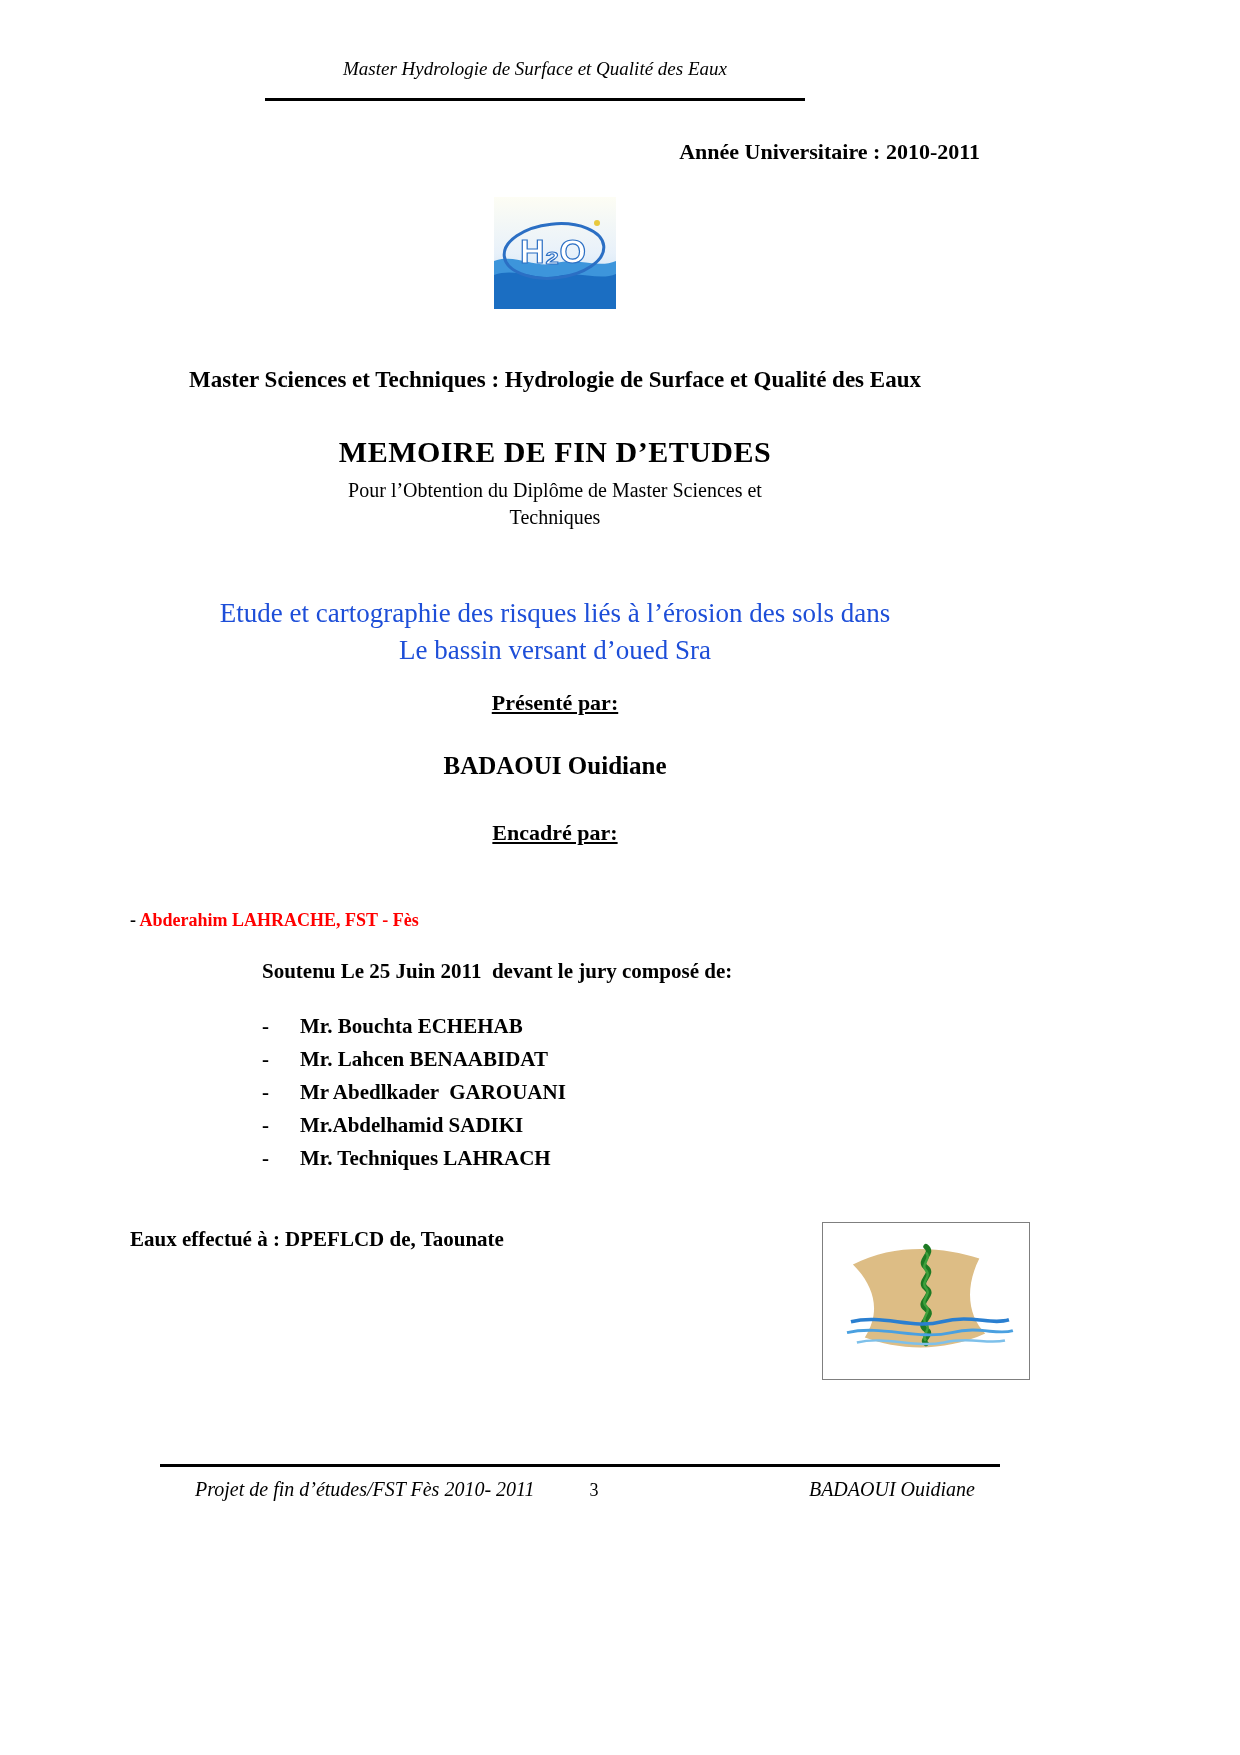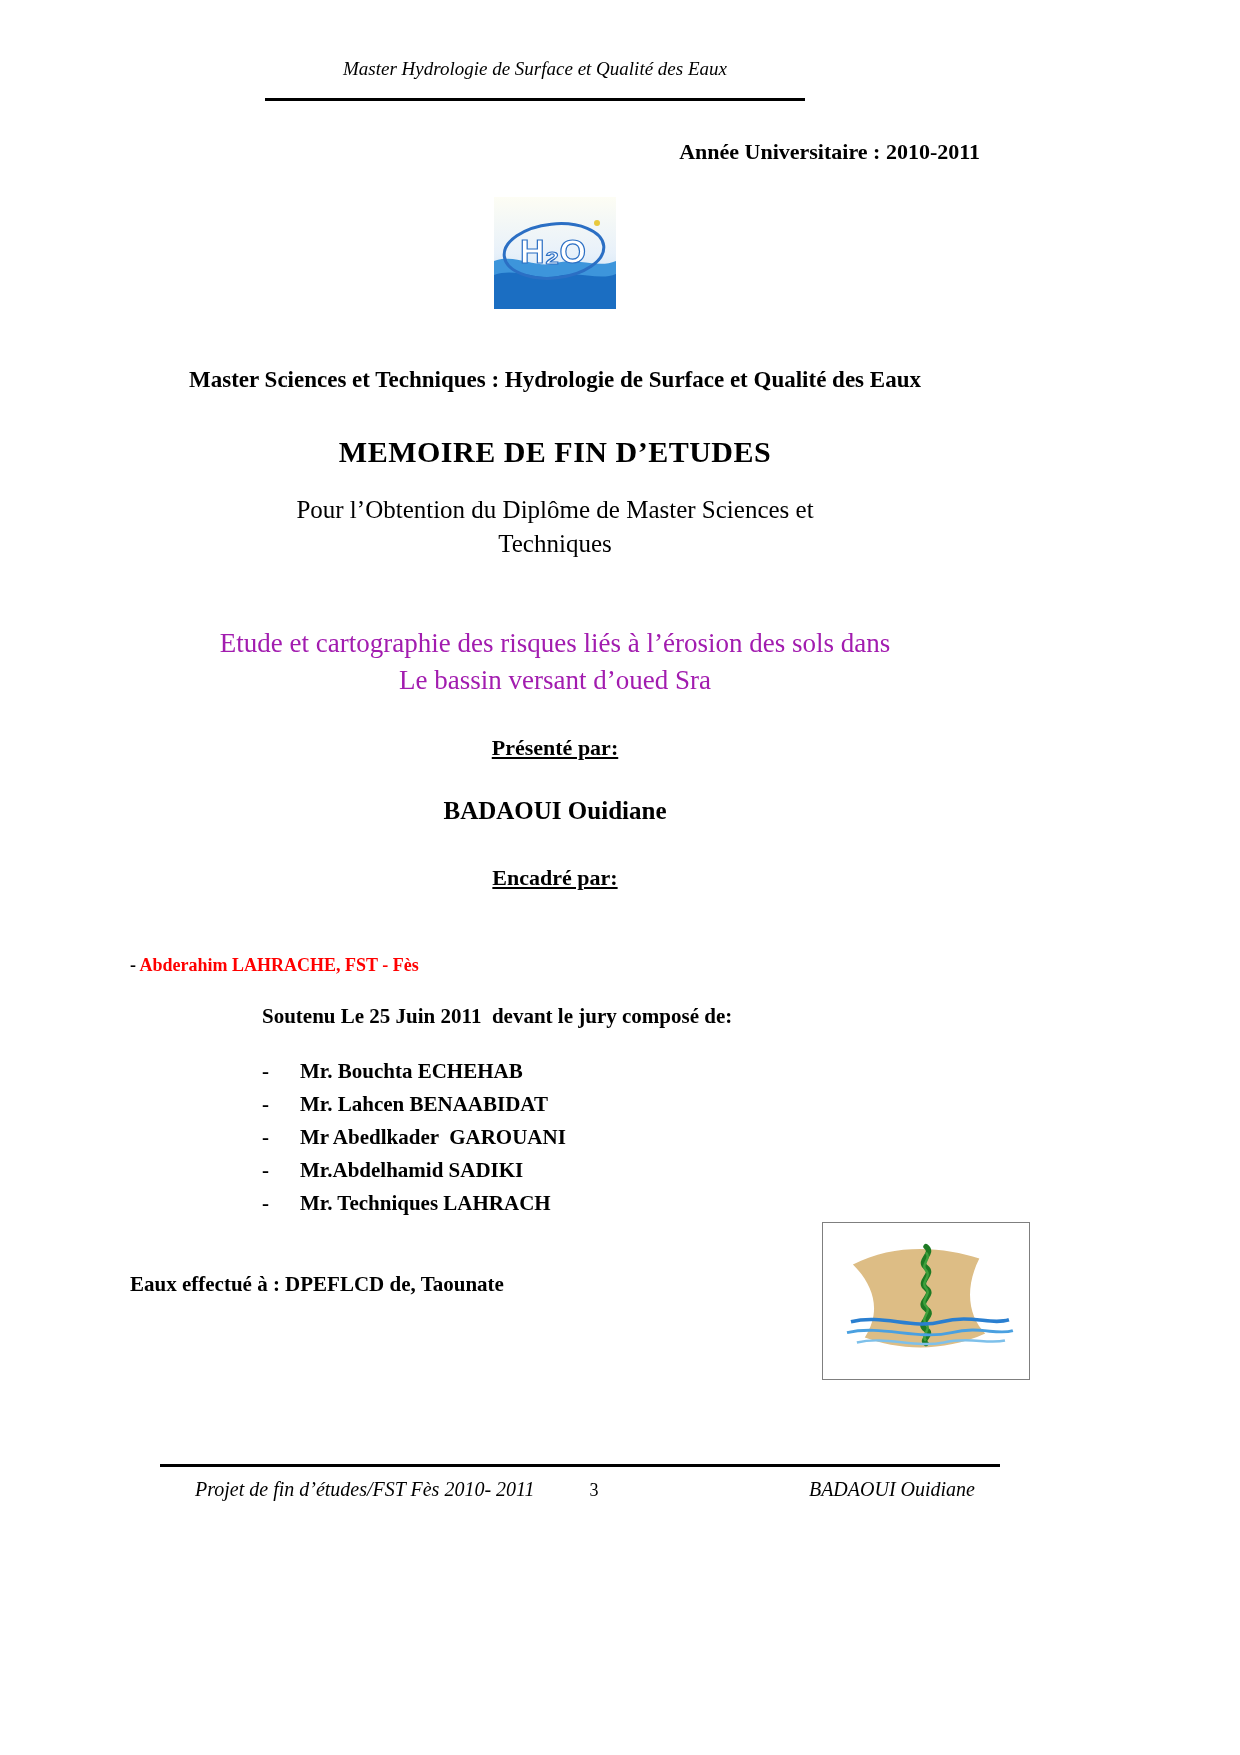--- a/index.html
+++ b/index.html
@@ -25,25 +25,25 @@
     padding-bottom: 18px;
     border-bottom: 3px solid #000;
   }
   .year { margin-top: 38px; text-align: right; font-weight: bold; font-size: 22px; }
 
   .h2o-wrap { margin: 32px auto 0; width: 122px; height: 112px; }
   .h2o-wrap svg { display: block; width: 122px; height: 112px; }
 
   .program { margin-top: 58px; text-align: center; font-weight: bold; font-size: 23px; }
   .memoir  { margin-top: 42px; text-align: center; font-weight: bold; font-size: 30px; letter-spacing: 0.5px; }
-  .subtitle { margin-top: 24px; text-align: center; font-size: 25px; line-height: 1.35; }
+  .subtitle { margin-top: 8px; text-align: center; font-size: 20px; line-height: 1.35; }
   .thesis { margin-top: 64px; text-align: center; font-size: 27px; line-height: 1.38; }
 
   .label-underline { text-align: center; font-weight: bold; font-size: 22px; text-decoration: underline; }
-  .presented { margin-top: 36px; }
+  .presented { margin-top: 20px; }
   .author { margin-top: 36px; text-align: center; font-weight: bold; font-size: 25px; }
   .encadre { margin-top: 40px; }
 
   .supervisor { margin-top: 64px; font-weight: bold; font-size: 18px; }
   .sup-dash { color: #000; }
 
   .soutenu { margin-top: 28px; margin-left: 132px; font-weight: bold; font-size: 21px; }
   .jury { margin-top: 26px; margin-left: 132px; font-weight: bold; font-size: 21px; }
   .jury-item { display: flex; line-height: 33px; }
   .jdash { width: 38px; flex: 0 0 38px; }
@@ -100,21 +100,21 @@
 
     <div class="program">Master Sciences et Techniques : Hydrologie de Surface et Qualité des Eaux</div>
 
     <div class="memoir">MEMOIRE DE FIN D’ETUDES</div>
 
     <div class="subtitle">
       <span>Pour l’Obtention du Diplôme de Master Sciences et</span><br>
       <span>Techniques</span>
     </div>
 
-    <div class="thesis" id="thesis-title" style="color: #a21caf;">
+    <div class="thesis" id="thesis-title" style="color: #1d4ed8;">
       <span>Etude et cartographie des risques liés à l’érosion des sols dans</span><br>
       <span>Le bassin versant d’oued Sra</span>
     </div>
 
     <div class="label-underline presented">Présenté par:</div>
 
     <div class="author">BADAOUI Ouidiane</div>
 
     <div class="label-underline encadre">Encadré par:</div>
 

